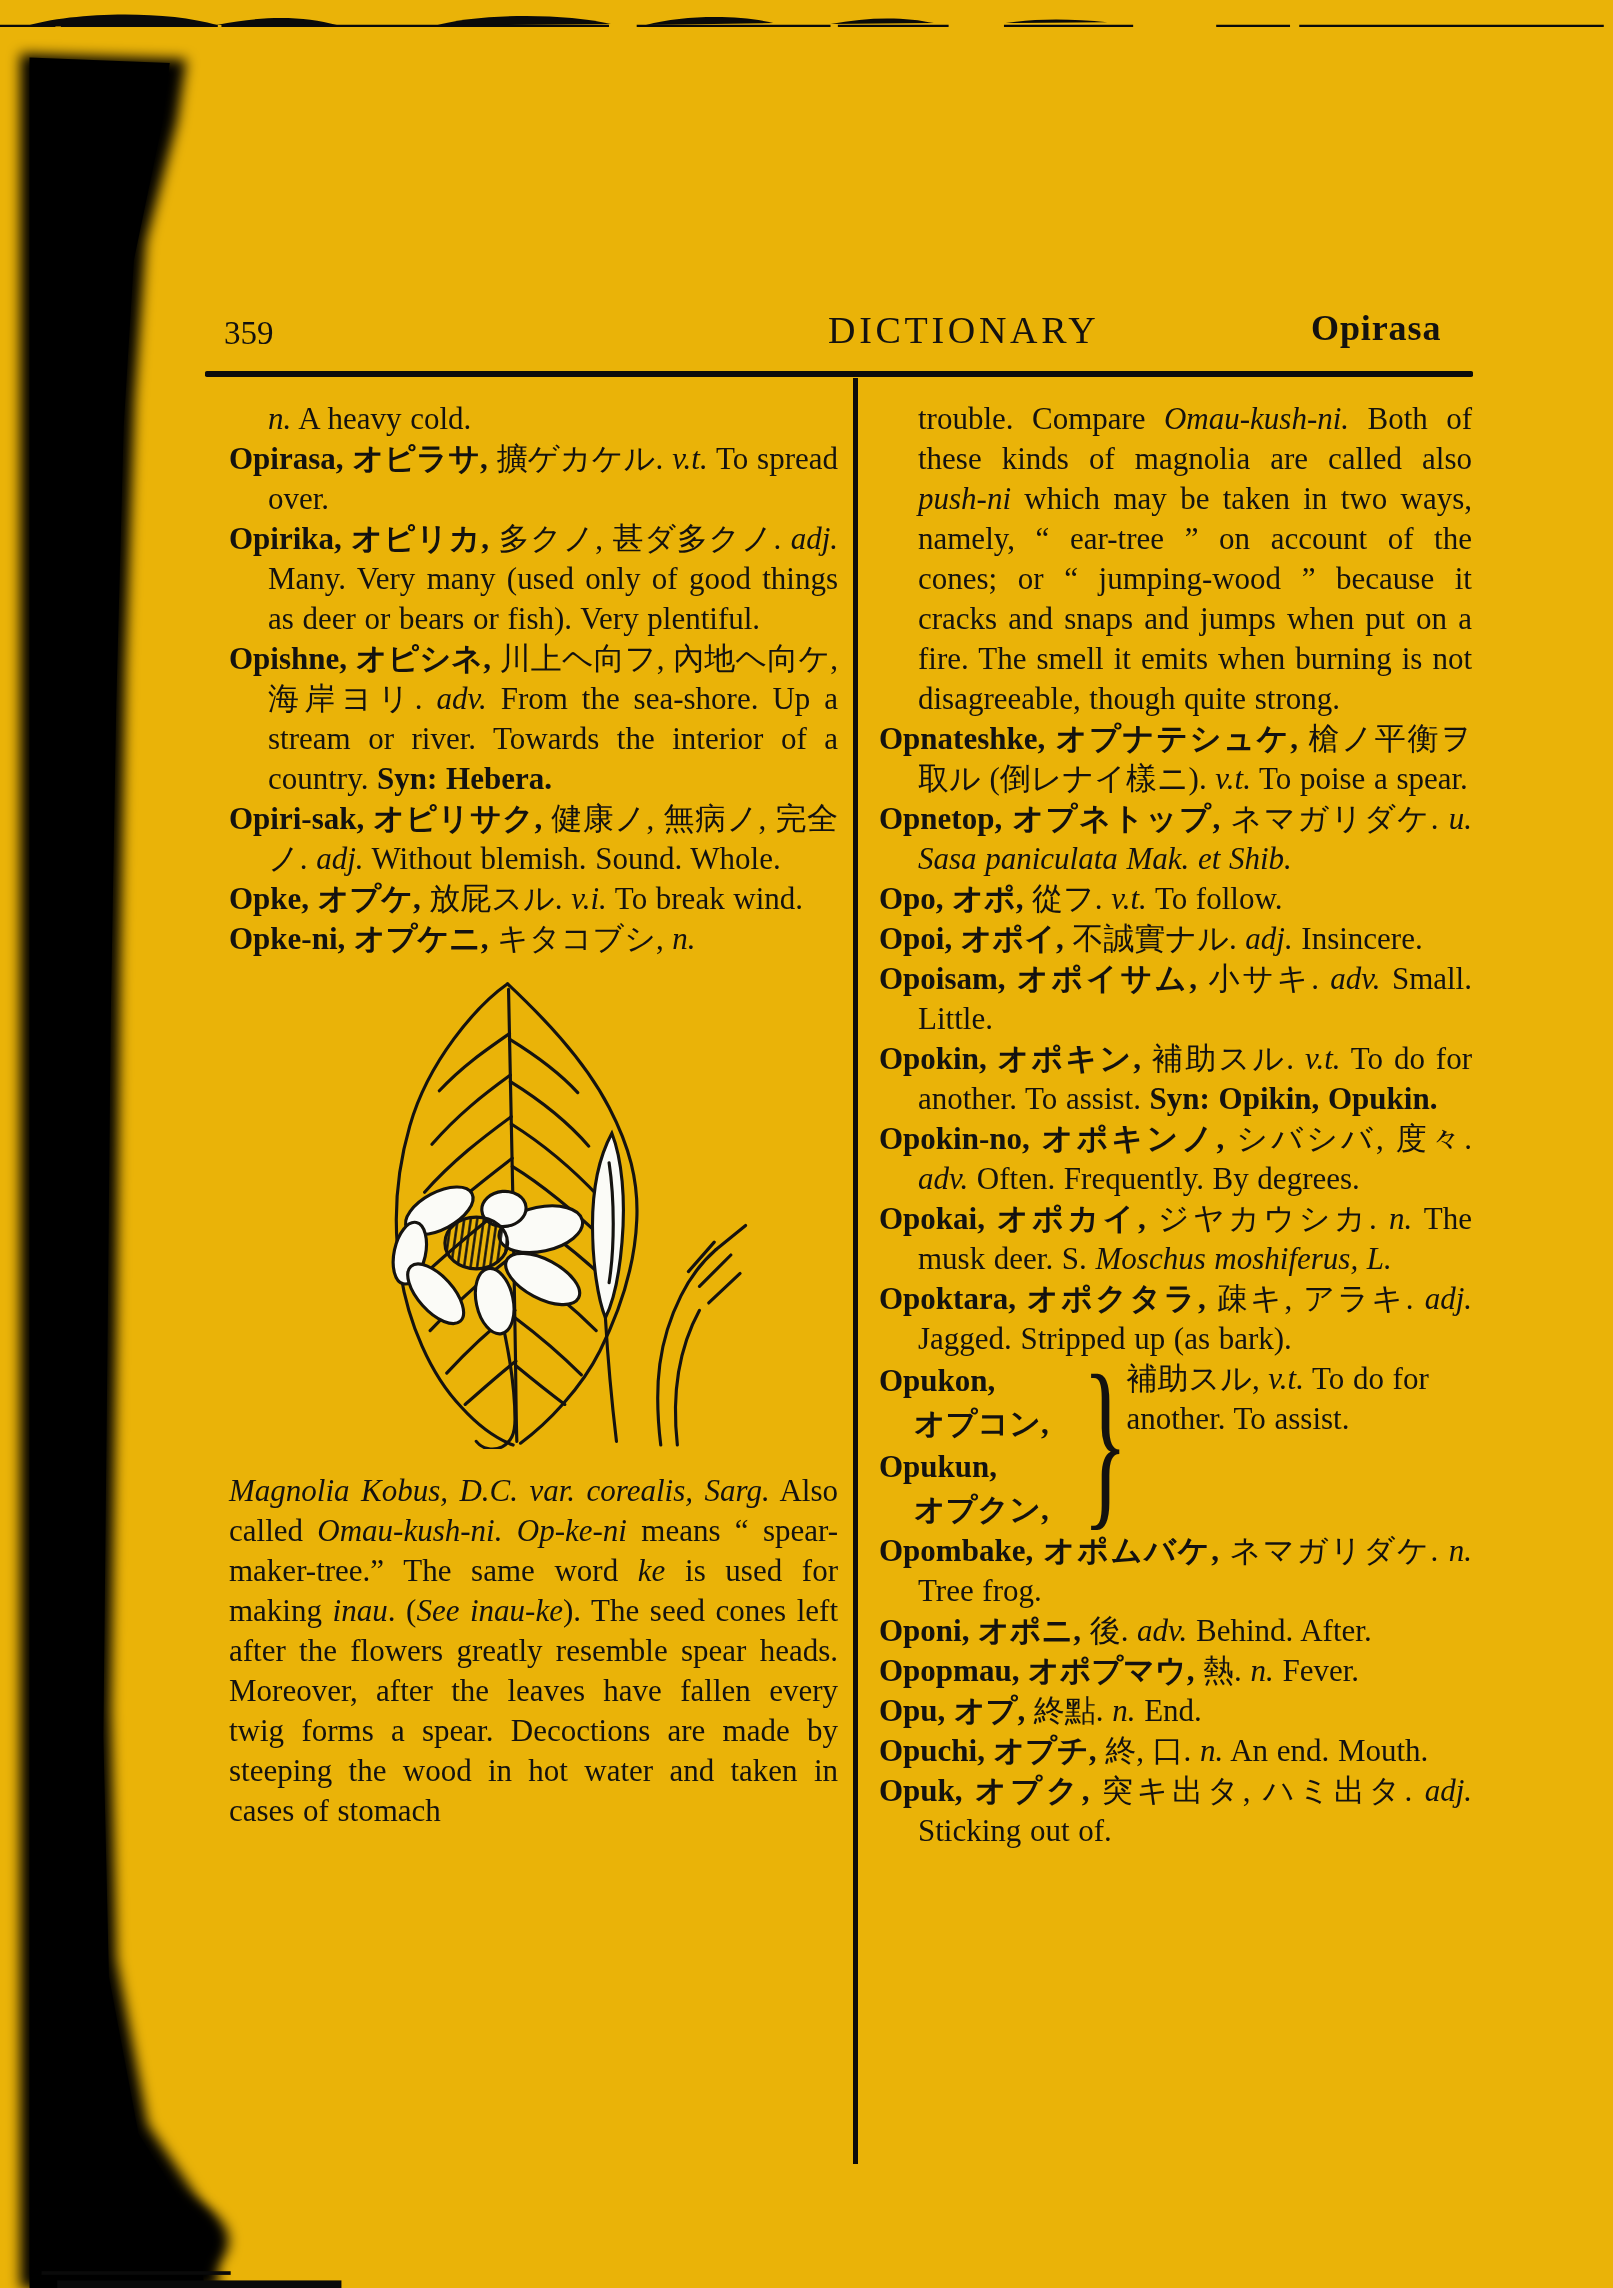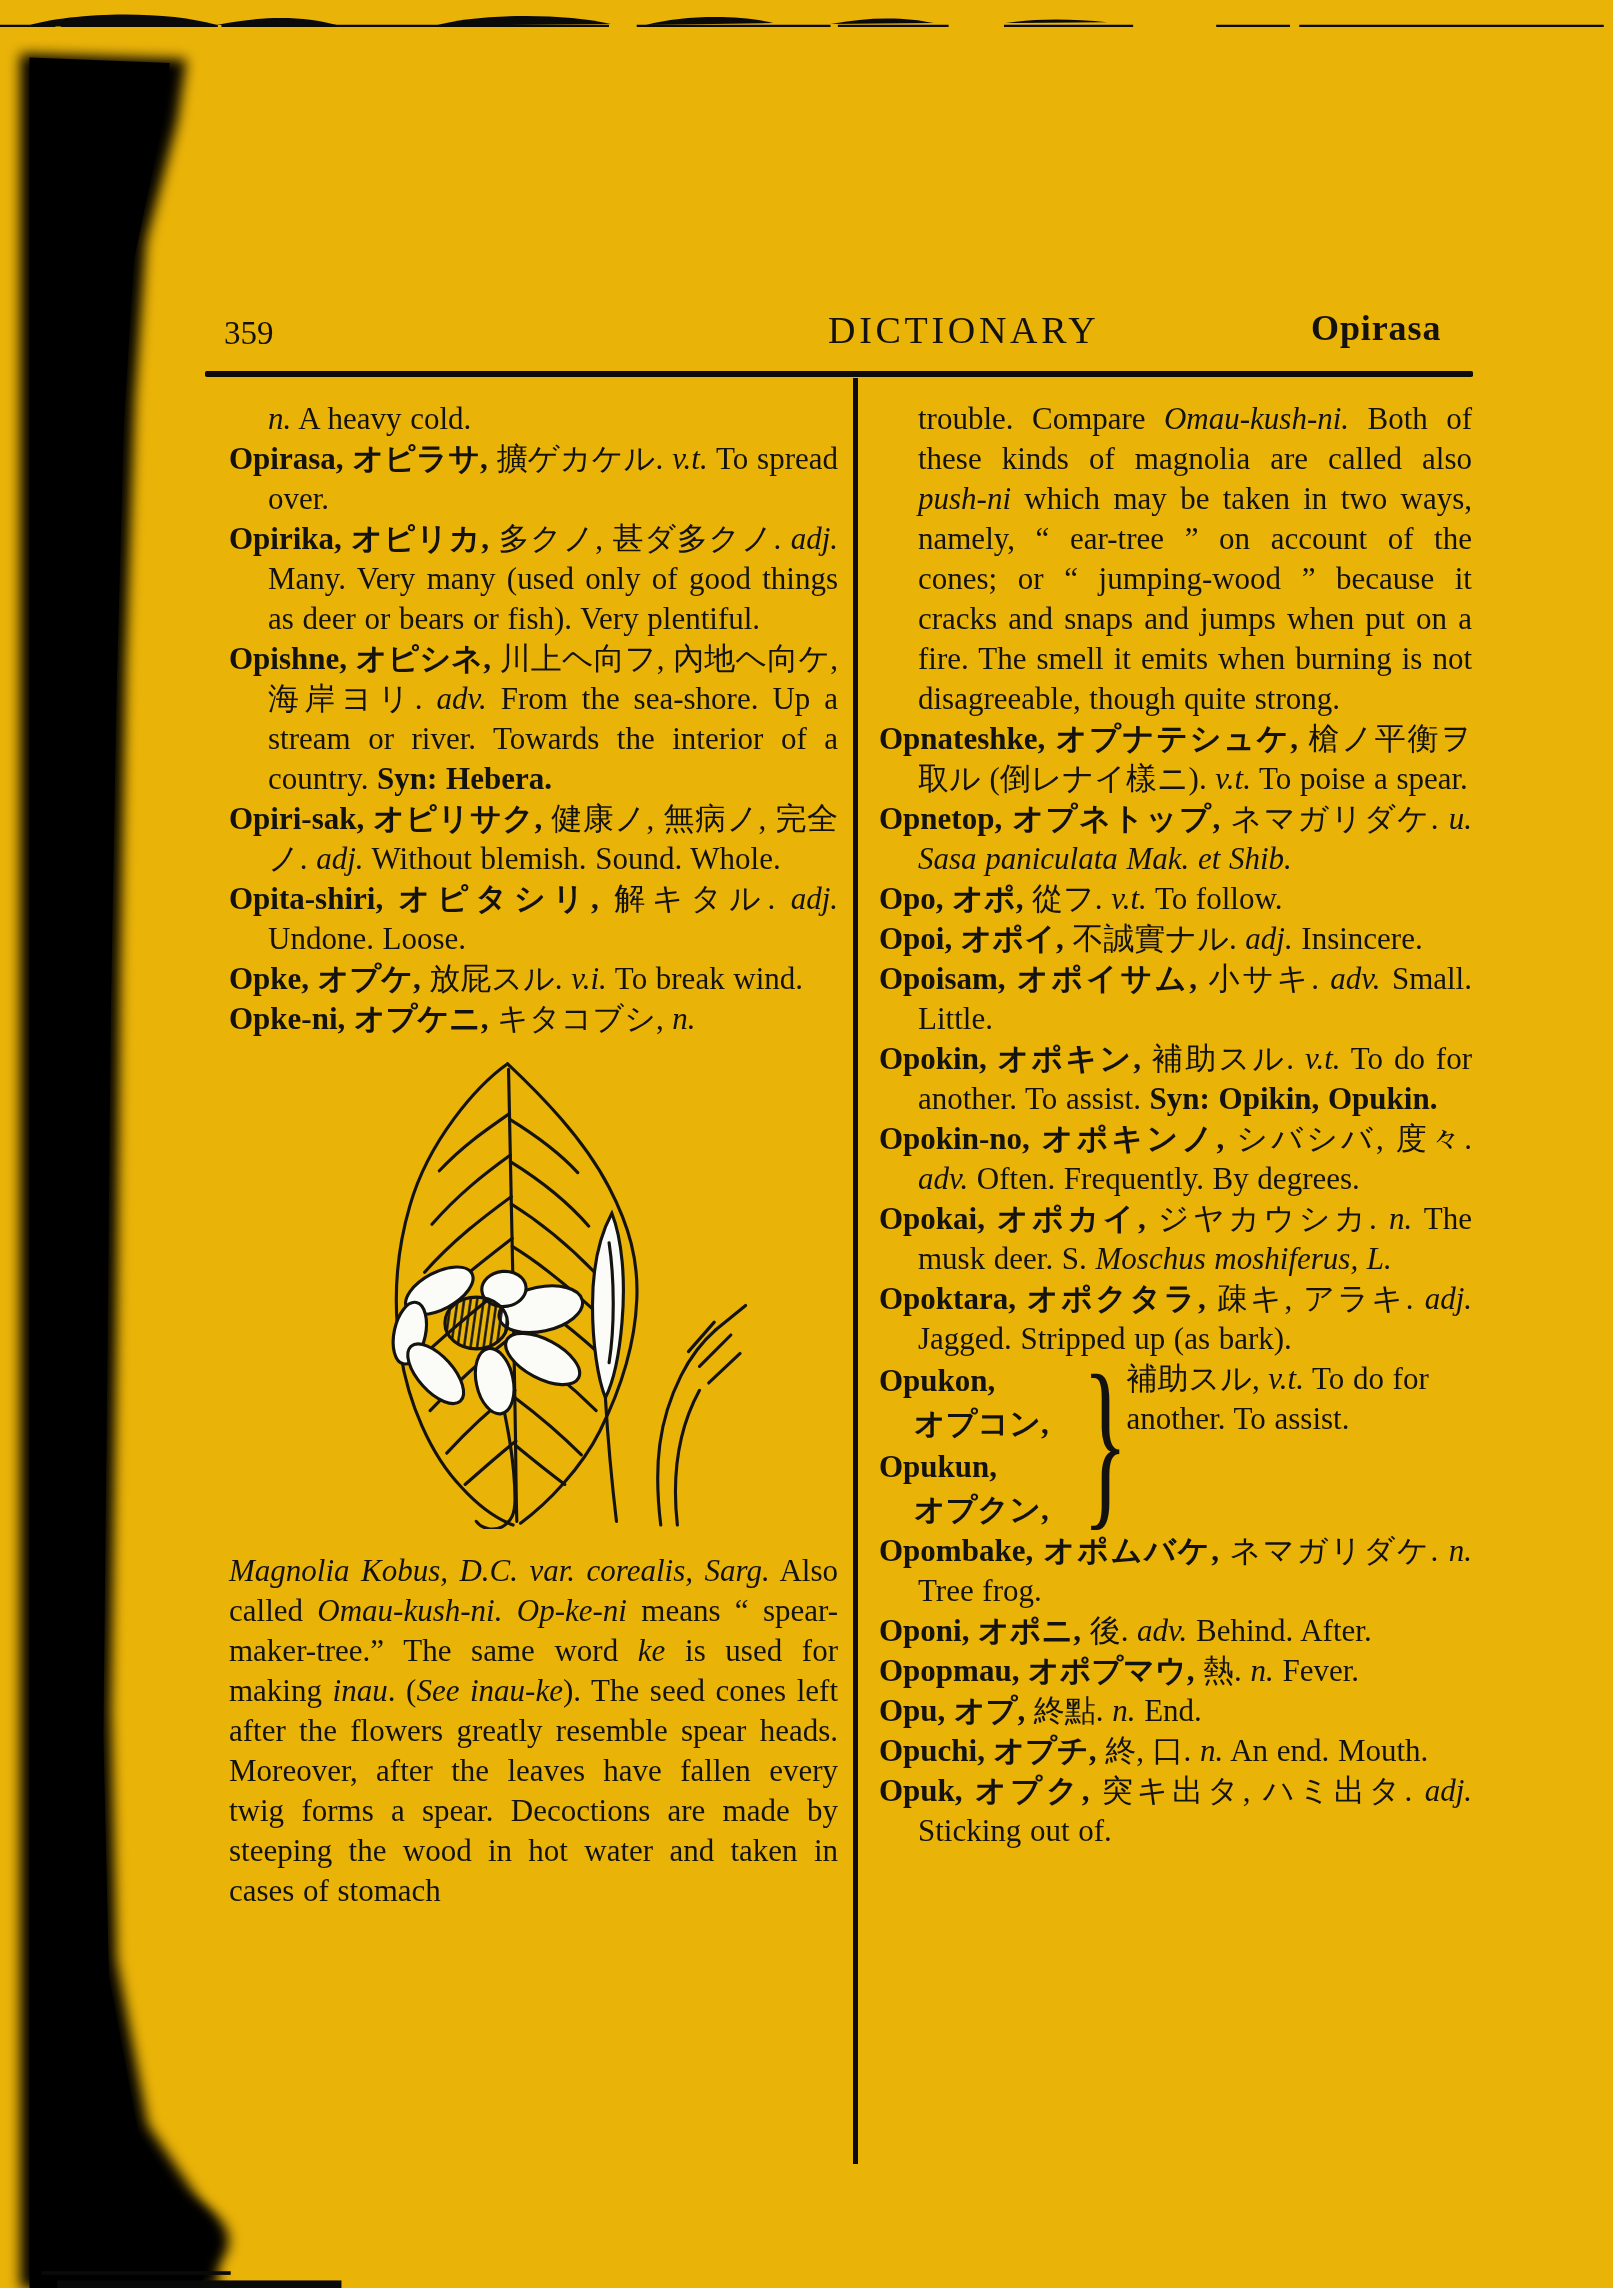--- a/index.html
+++ b/index.html
@@ -75,21 +75,20 @@
   <div class="rule"></div>
   <div class="divider"></div>
 
   <section class="col left">
     <div>
         <div class="entry cont"><span class="seg-i">n.</span><span> A heavy cold.</span></div>
         <div class="entry "><span class="seg-b">Opirasa, オピラサ, </span><span>擴ゲカケル. </span><span class="seg-i">v.t.</span><span> To spread over.</span></div>
         <div class="entry "><span class="seg-b">Opirika, オピリカ, </span><span>多クノ, 甚ダ多クノ. </span><span class="seg-i">adj.</span><span> Many.  Very many (used only of good things as deer or bears or fish).  Very plentiful.</span></div>
         <div class="entry "><span class="seg-b">Opishne, オピシネ, </span><span>川上ヘ向フ, 內地ヘ向ケ, 海岸ヨリ. </span><span class="seg-i">adv.</span><span> From the sea-shore.  Up a stream or river. Towards the interior of a country. </span><span class="seg-b">Syn: Hebera.</span></div>
         <div class="entry "><span class="seg-b">Opiri-sak, オピリサク, </span><span>健康ノ, 無病ノ, 完全ノ. </span><span class="seg-i">adj.</span><span> Without blemish. Sound. Whole.</span></div>
-        <div class="entry "><span class="seg-b">Opita-shiri, オピタシリ, </span><span>解キタル. </span><span class="seg-i">adj.</span><span> Undone.  Loose.</span></div>
         <div class="entry "><span class="seg-b">Opke, オプケ, </span><span>放屁スル. </span><span class="seg-i">v.i.</span><span> To break wind.</span></div>
         <div class="entry "><span class="seg-b">Opke-ni, オプケニ, </span><span>キタコブシ, </span><span class="seg-i">n.</span></div>
       </div>
 
     <svg class="figure" width="369" height="471" viewBox="0 0 400 510">
       <defs>
         <pattern id="hatch" width="7" height="9" patternUnits="userSpaceOnUse" patternTransform="rotate(8)">
           <path d="M3.5,0 V9" stroke="#151310" stroke-width="2.6"></path>
         </pattern>
       </defs>

